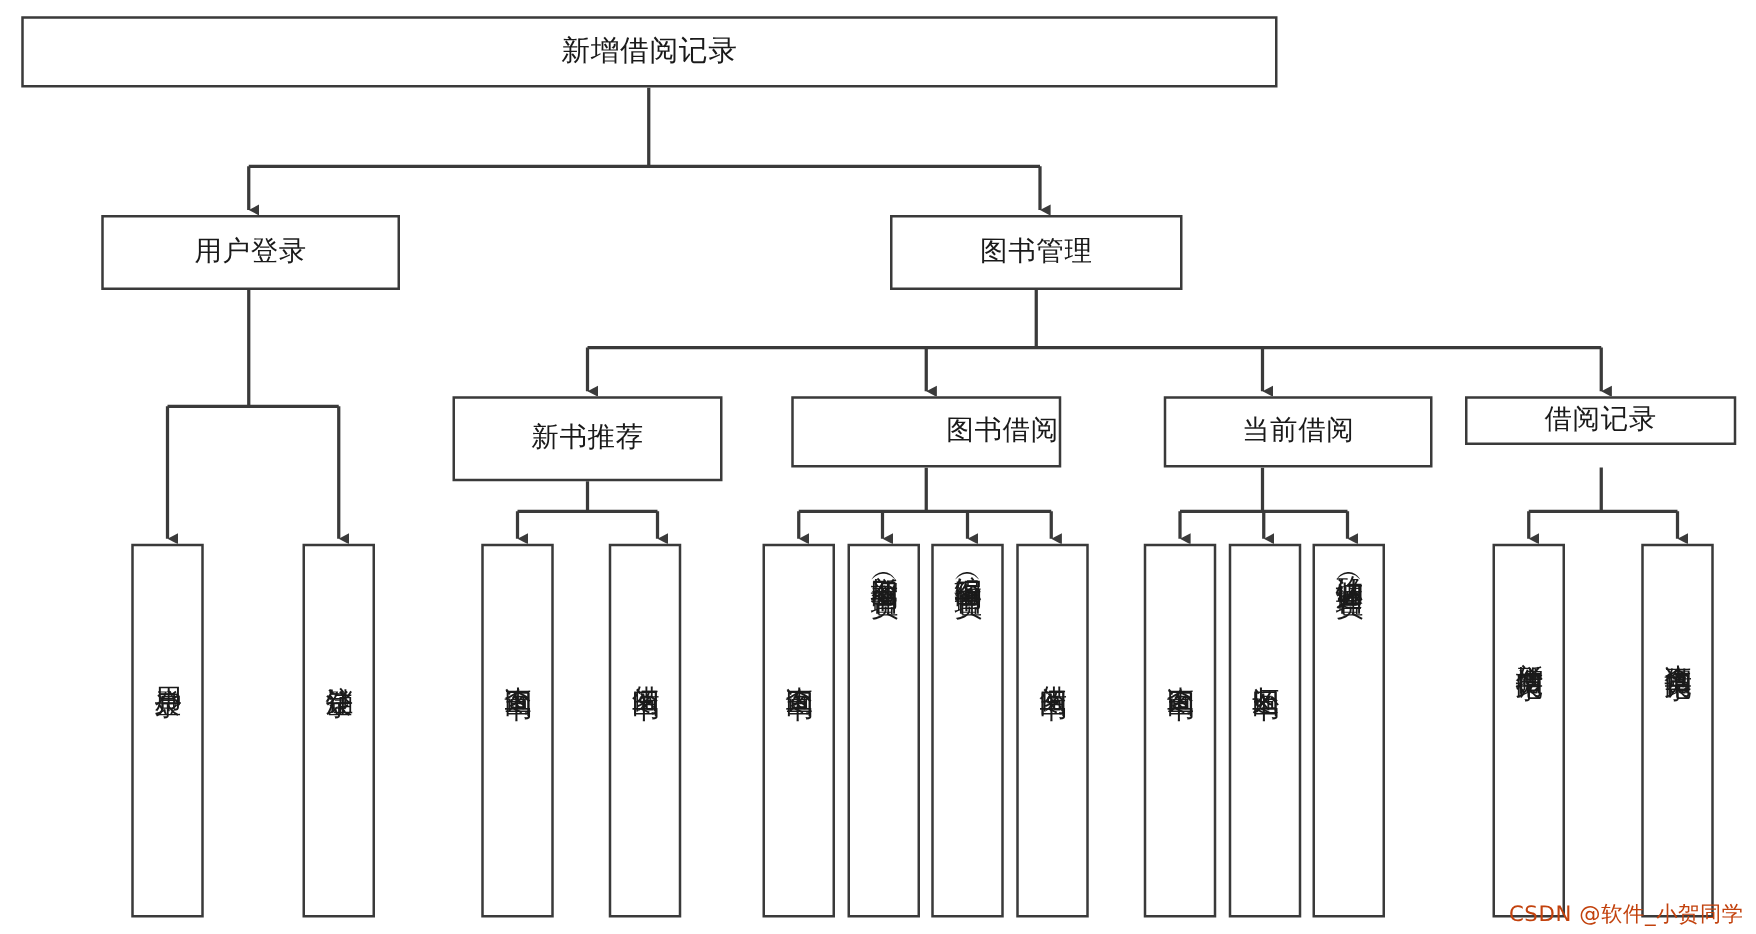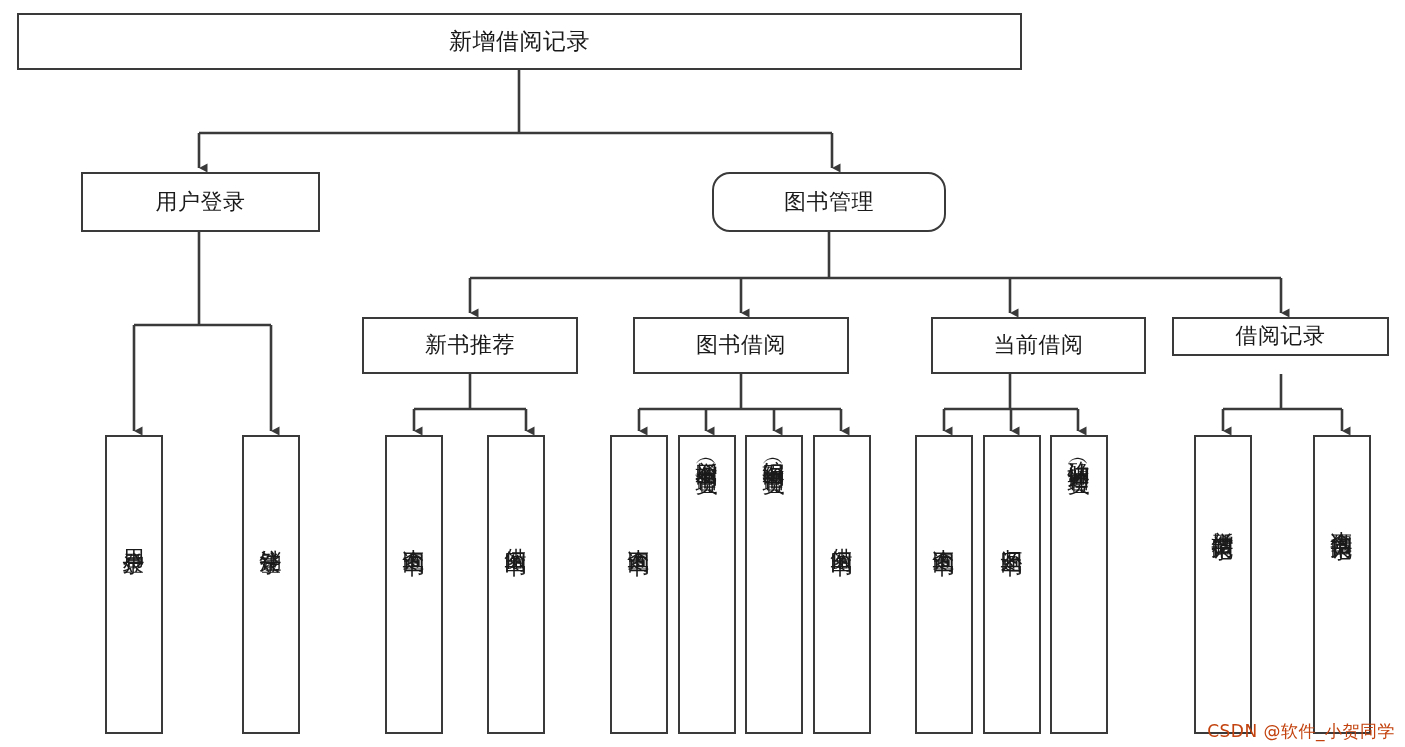--- a/index.html
+++ b/index.html
@@ -133,29 +133,29 @@
   </svg>
 
   <div class="node horiz root" style="left:17px; top:13px; width:1005px; height:57px;">
     <span>新增借阅记录</span>
   </div>
 
   <div class="node horiz" style="left:81px; top:172px; width:239px; height:60px;">
     <span>用户登录</span>
   </div>
 
-  <div class="node horiz" style="left:712px; top:172px; width:234px; height:60px;border-radius:18px;">
+  <div class="node horiz" style="left:712px; top:172px; width:234px; height:60px;">
     <span>图书管理</span>
   </div>
 
-  <div class="node horiz" style="left:362px; top:317px; width:216px; height:57px;">
+  <div class="node horiz" style="left:362px; top:317px; width:216px; height:68px;">
     <span>新书推荐</span>
   </div>
 
-  <div class="node horiz" style="left:633px; top:317px; width:216px; height:57px;">
+  <div class="node horiz" style="left:633px; top:317px; width:216px; height:57px;justify-content:flex-end;">
     <span>图书借阅</span>
   </div>
 
   <div class="node horiz" style="left:903px; top:317px; width:215px; height:57px;margin-left:28px;">
     <span>当前借阅</span>
   </div>
 
   <div class="node horiz" style="left:1172px; top:317px; width:217px; height:39px;">
     <span>借阅记录</span>
   </div>

